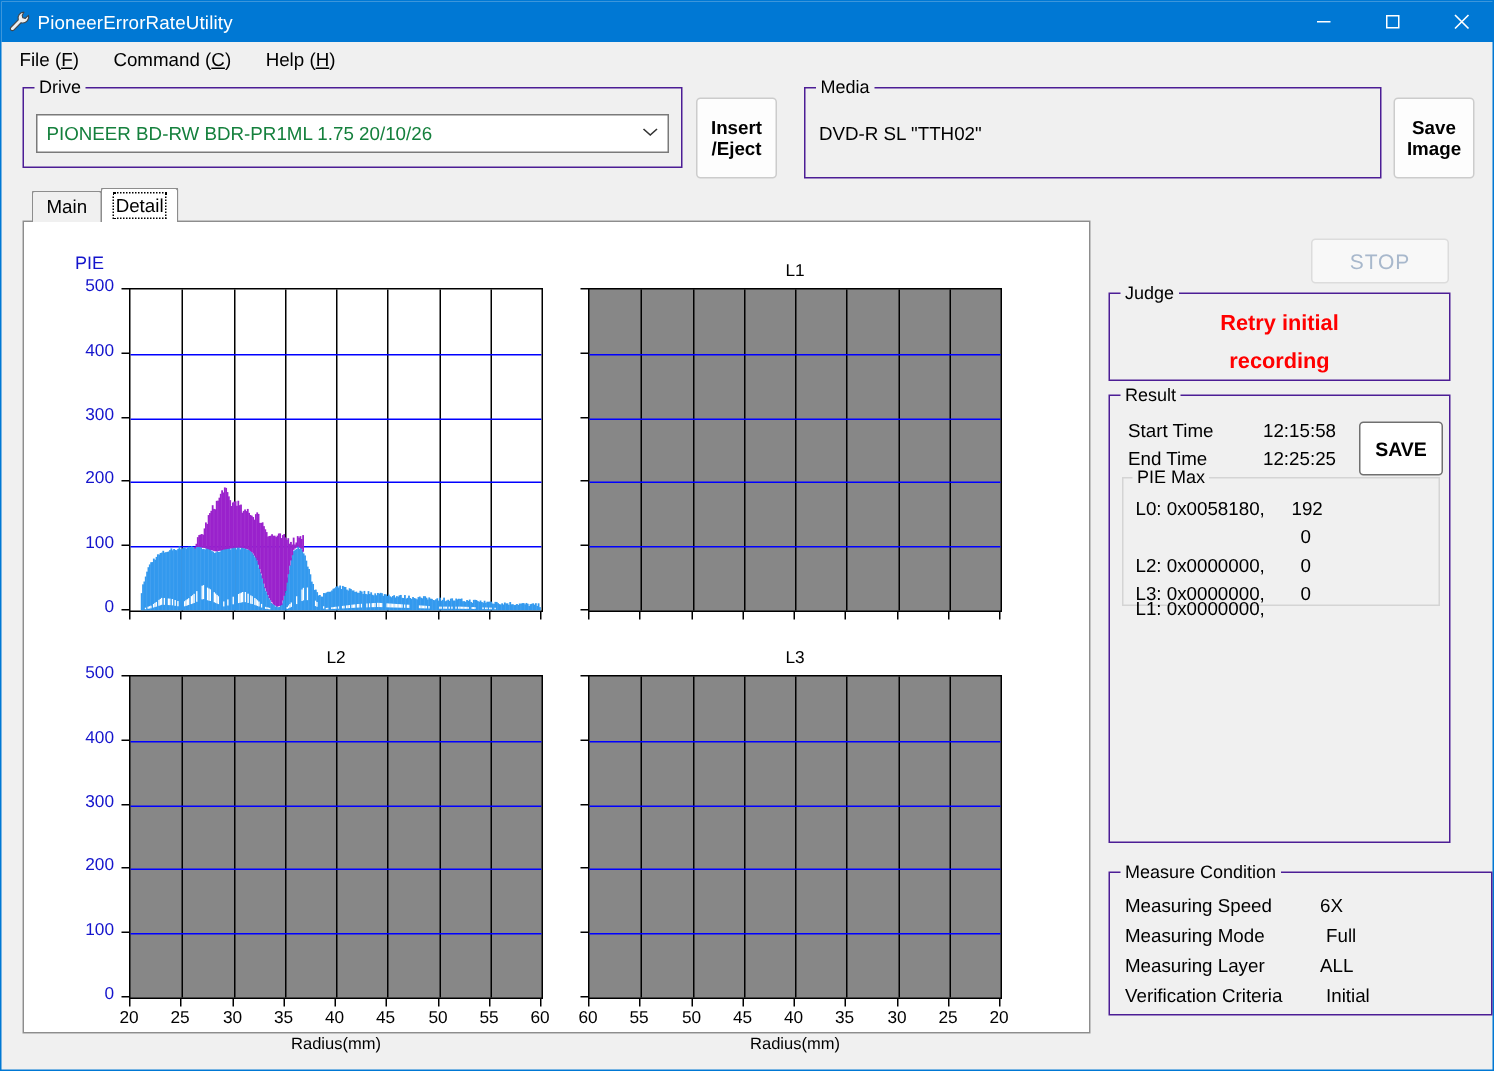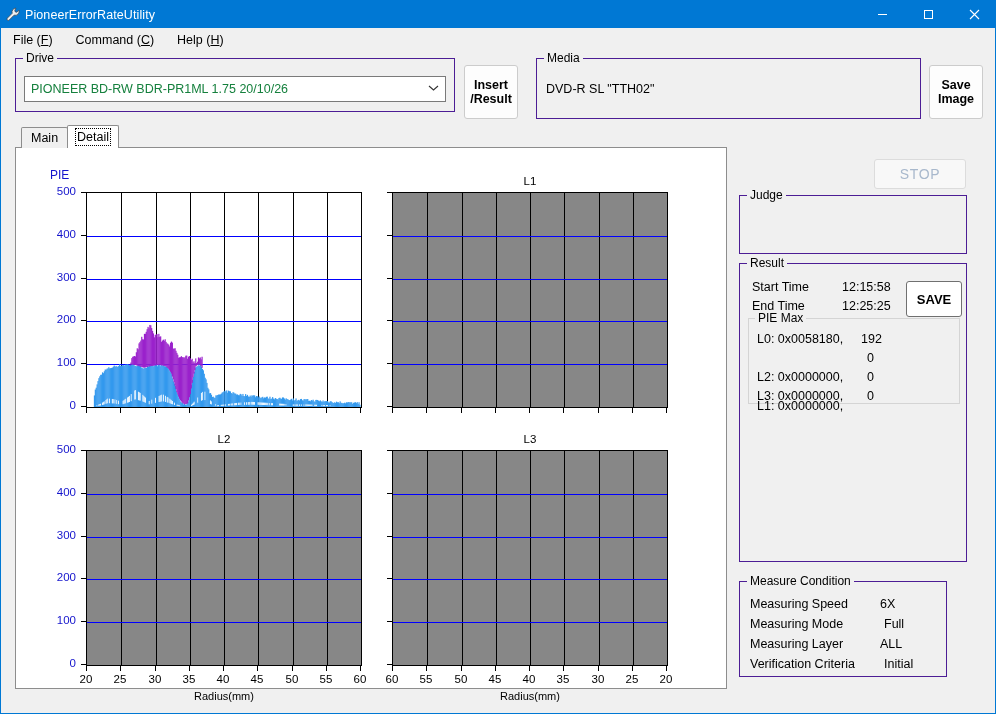--- a/index.html
+++ b/index.html
@@ -99,21 +99,21 @@
   .res-row{position:absolute;font-size:12.5px;}
   #save-btn{position:absolute;left:166px;top:17px;width:56px;height:36px;
      background:#ffffff;border:1px solid #707070;border-radius:3px;box-sizing:border-box;
      display:flex;align-items:center;justify-content:center;font-weight:bold;font-size:13px;}
   #piemax-grp{position:absolute;left:8px;top:54px;width:212px;height:86px;
      border:1px solid #d4d4d4;box-sizing:border-box;}
   #piemax-grp>.lg{position:absolute;top:-8px;left:6px;background:#f0f0f0;padding:0 3px;font-size:12px;}
   .pm-row{position:absolute;font-size:12.5px;left:8px;}
   .pm-val{position:absolute;font-size:12.5px;}
 
-  #mc-grp{left:738px;top:580px;width:208px;height:96px;}
+  #mc-grp{left:738px;top:580px;width:256px;height:96px;}
   .mc-row{position:absolute;font-size:12.5px;left:10px;}
   .mc-val{position:absolute;font-size:12.5px;}
 </style>
 </head>
 <body>
 
 <div id="app">
 
   <div class="titlebar">
     <div class="tb-icon">
@@ -154,21 +154,21 @@
       <div class="chev">
         <svg width="11" height="8" viewBox="0 0 11 8">
             <path d="M1 2 L5.5 6 L10 2" fill="none" stroke="#333" stroke-width="1.1"></path>
           </svg>
       </div>
     </div>
   </div>
 
   <div id="insert-eject">
     <span>Insert</span>
-    <span>/Result</span>
+    <span>/Eject</span>
   </div>
 
   <div class="grp" id="media-grp">
     <span class="lg">Media</span>
     <div id="media-val">DVD-R SL "TTH02"</div>
   </div>
 
   <div id="save-image">
     <span>Save</span>
     <span>Image</span>
@@ -864,20 +864,24 @@
         </div>
       </div>
   </div>
 
   <div id="stop-btn">
     <span>STOP</span>
   </div>
 
   <div class="grp" id="judge-grp">
     <span class="lg">Judge</span>
+    <div id="judge-text">
+      <div>Retry initial</div>
+      <div>recording</div>
+    </div>
   </div>
 
   <div class="grp" id="result-grp">
     <span class="lg">Result</span>
 
     <div class="res-row" style="left:12px;top:16px;">Start Time</div>
     <div class="res-row" style="left:102px;top:16px;">12:15:58</div>
     <div class="res-row" style="left:12px;top:35px;">End Time</div>
     <div class="res-row" style="left:102px;top:35px;">12:25:25</div>
 

